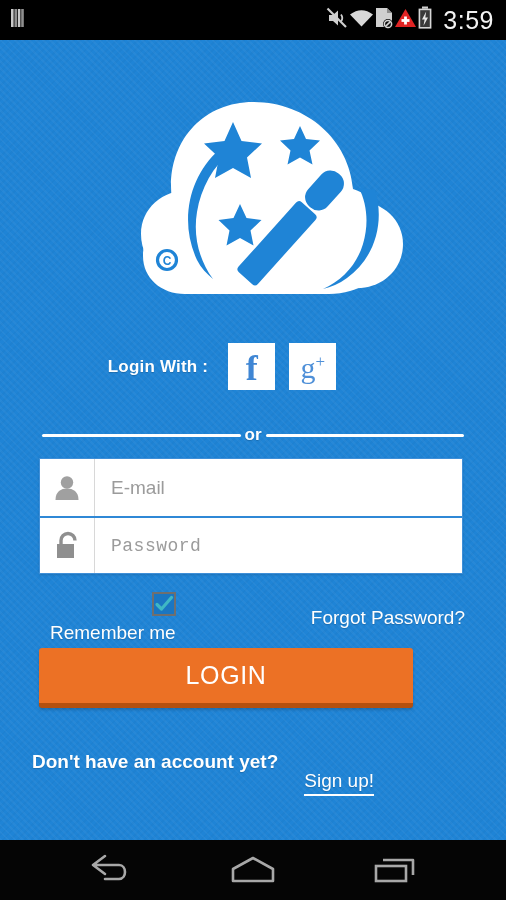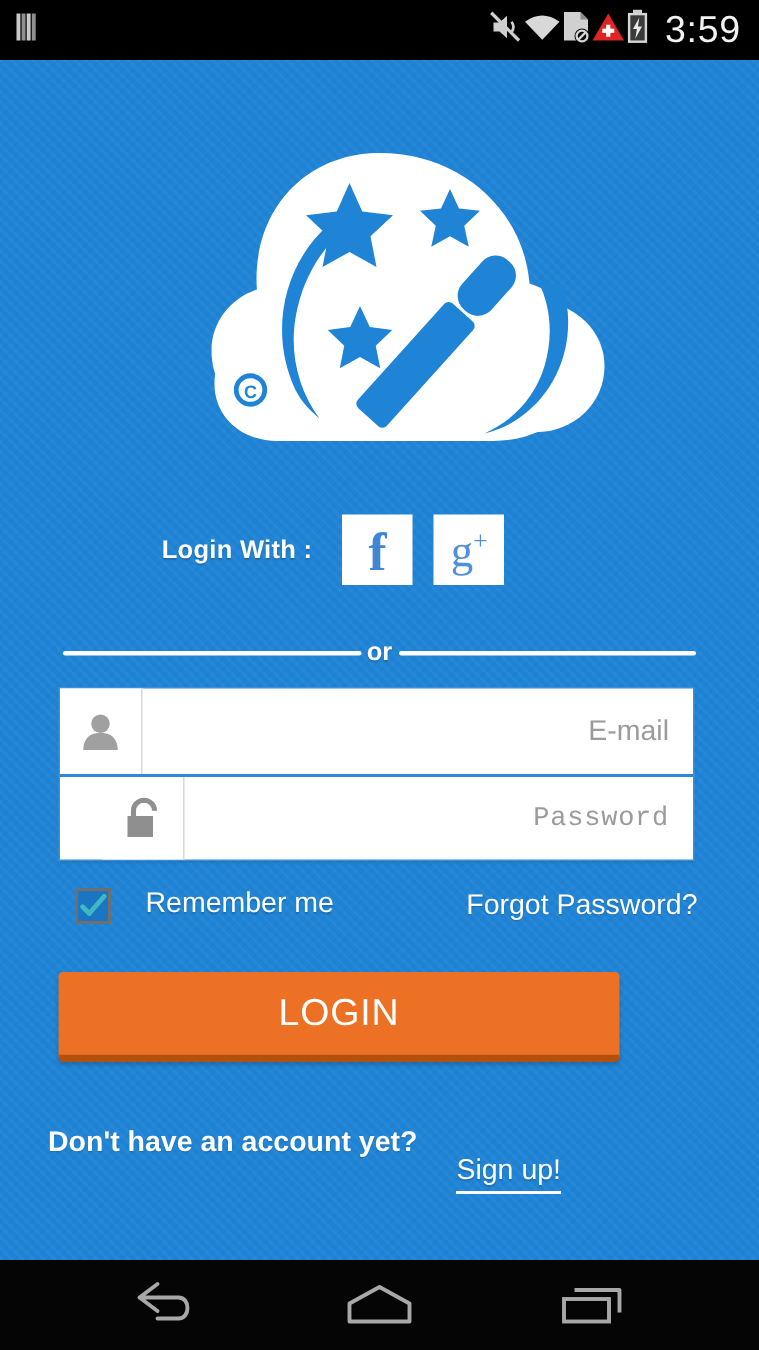--- a/index.html
+++ b/index.html
@@ -135,52 +135,51 @@
     width: 424px;
     border: 1px solid #3f8fd8;
     box-shadow: 0 1px 2px rgba(0,0,0,.13);
   }
   .field {
     display: flex;
     align-items: stretch;
     height: 57px;
     background: #ffffff;
   }
-  .field + .field { border-top: 2px solid #2f88d6; padding-left: 28px; }
+  .field + .field { border-top: 2px solid #2f88d6; }
   .field-icon {
     width: 55px;
     display: flex;
     align-items: center;
     justify-content: center;
     border-right: 1px solid #d8d8d8;
     background: #ffffff;
   }
   .field-input {
     flex: 1;
     border: none;
     outline: none;
     background: transparent;
     padding: 0 16px;
     font-size: 19px;
     color: #737373;
-    text-align: right;
   }
   .field-input::placeholder { color: #9b9b9b; opacity: 1; }
   #password-field { font-family: "Liberation Mono", monospace; font-size: 18px; letter-spacing: .5px; }
 
   
   .remember-row {
     position: absolute;
     top: 552px; left: 50px;
     width: 415px;
     display: flex;
     align-items: center;
     justify-content: space-between;
   }
-  .remember-left { display: flex; align-items: flex-start; gap: 23px; cursor: pointer; }
+  .remember-left { display: flex; align-items: flex-end; gap: 6px; cursor: pointer; flex-direction: column; }
   .checkbox {
     width: 24px; height: 24px;
     background: #1a76c2;
     border: 2px solid #6f6f6f;
     display: flex;
     align-items: center;
     justify-content: center;
   }
   .remember-label {
     color: #ffffff;

